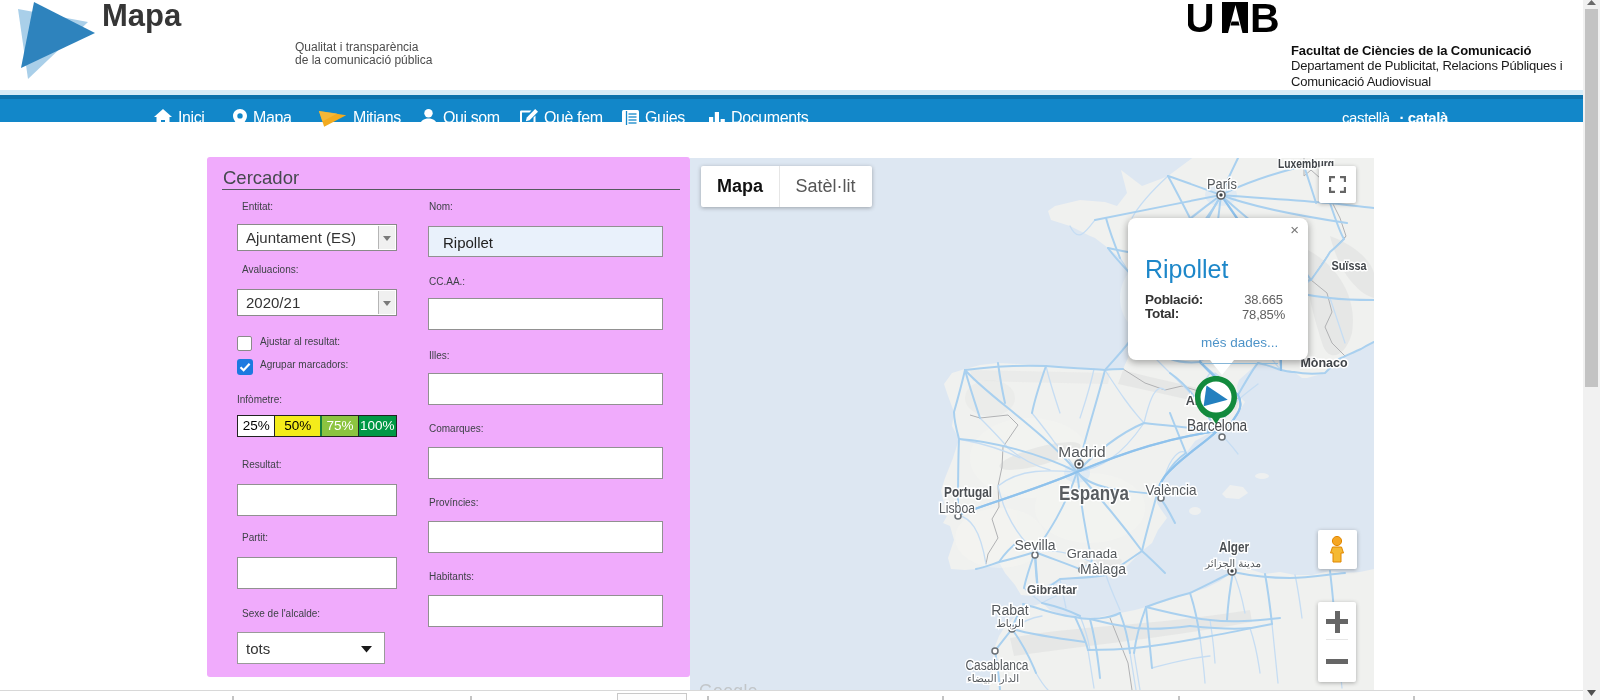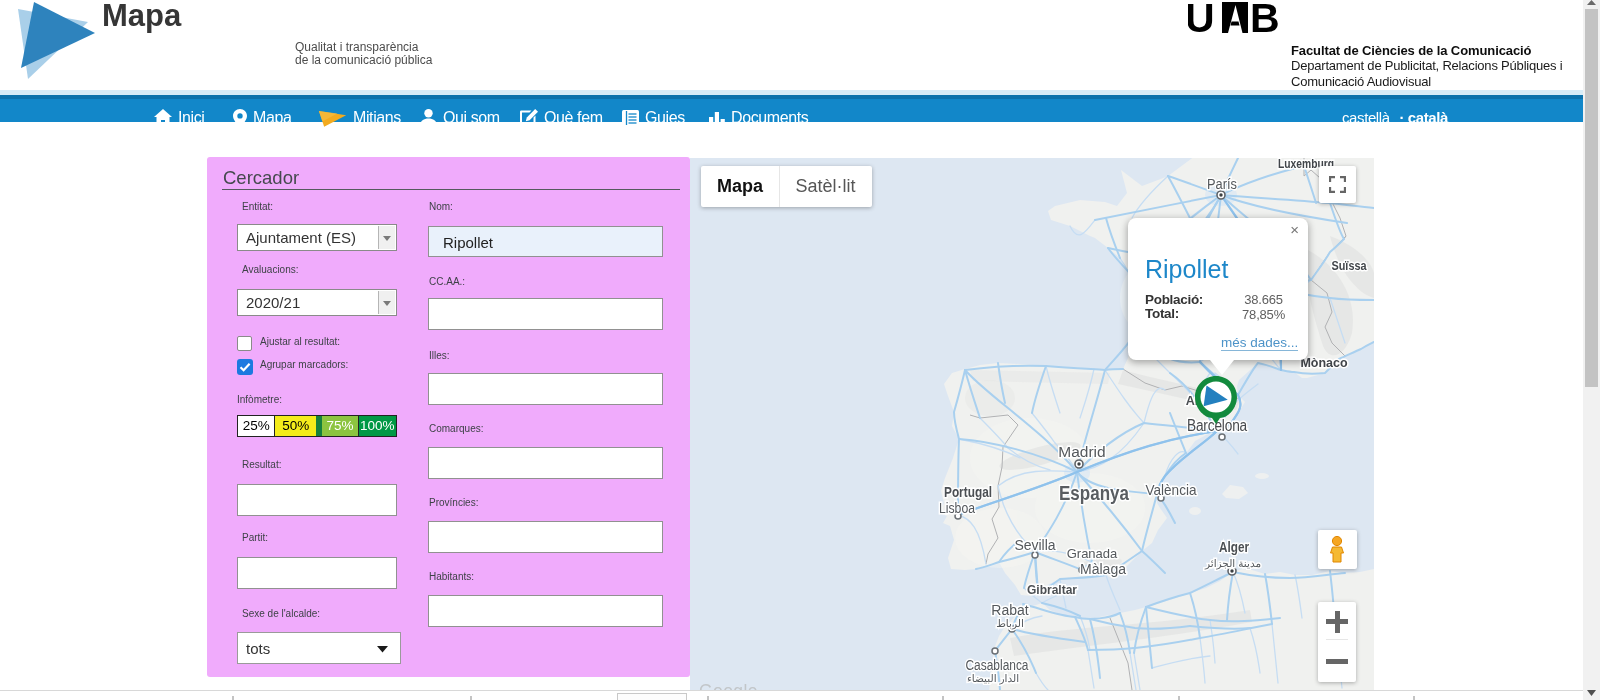--- a/index.html
+++ b/index.html
@@ -126,30 +126,30 @@
   <div class="abs" style="left:30px;top:179px;width:15px;height:15px;background:#fff;border:1px solid #8a8a8a;border-radius:2px"></div>
   <div class="flab" style="left:53px;top:179px">Ajustar al resultat:</div>
   <svg class="abs" style="left:30px;top:202px" width="16" height="16" viewBox="0 0 16 16">
       <rect x="0" y="0" width="16" height="16" rx="3" fill="#1d79e0"></rect>
       <path d="M3.5 8.2 L6.6 11.2 L12.6 4.8" stroke="#fff" stroke-width="2.2" fill="none"></path>
     </svg>
   <div class="flab" style="left:53px;top:202px">Agrupar marcadors:</div>
   <div class="flab" style="left:30px;top:237px">Infòmetre:</div>
   <div class="abs" style="left:30px;top:258px;width:160px;height:22px;border:1px solid #222;display:flex;font-size:13.5px;text-align:center;line-height:20px">
     <div style="width:40px;background:#fff;color:#000;border-right:1px solid #222">25%</div>
-    <div style="width:50px;background:#f4ec1b;color:#000;border-right:6px solid #15803d">50%</div>
+    <div style="width:50px;background:#f4ec1b;color:#000;border-right:2px solid #15803d">50%</div>
     <div style="width:39px;background:#8cc440;color:#fff;border-right:1px solid #222">75%</div>
     <div style="width:40px;background:#009845;color:#fff">100%</div>
   </div>
   <div class="flab" style="left:35px;top:302px">Resultat:</div>
   <div class="finp" style="left:30px;top:327px;width:160px;height:32px"></div>
   <div class="flab" style="left:35px;top:375px">Partit:</div>
   <div class="finp" style="left:30px;top:400px;width:160px;height:32px"></div>
   <div class="flab" style="left:35px;top:451px">Sexe de l'alcalde:</div>
-  <div class="fsel" style="left:30px;top:475px;width:164px;height:32px;border-color:#9a9a9a">
+  <div class="fsel" style="left:30px;top:475px;width:148px;height:32px;border-color:#9a9a9a">
       <span class="val" style="top:7px">tots</span>
     <svg class="abs" style="right:12px;top:13px" width="11" height="7">
         <polygon points="0,0 11,0 5.5,6.5" fill="#1a1a1a"></polygon>
       </svg>
   </div>
 
   <div class="flab" style="left:222px;top:44px">Nom:</div>
   <div class="finp" style="left:221px;top:69px;width:235px;height:31px;background:#e9f1fb">
       <span style="position:absolute;left:14px;top:7px;font-size:15px;color:#222">Ripollet</span>
     </div>
@@ -411,21 +411,21 @@
     <circle cx="26" cy="24" r="15.5" fill="#fff"></circle>
     <polygon points="15,14 15,35 38,25" fill="#2380bf" transform="rotate(8 26 24)"></polygon>
   </svg>
 
   <div id="iw">
     <div class="tail"></div>
     <div class="abs" style="right:9px;top:3px;font-size:15px;color:#777">×</div>
     <div class="abs" style="left:17px;top:37px;font-size:25px;color:#1d87c9">Ripollet</div>
     <div class="abs" style="left:17px;top:75px;font-size:13.5px;letter-spacing:-0.3px;font-weight:bold;color:#333;line-height:14px">Població:<br>Total:</div>
     <div class="abs" style="right:23px;top:75px;font-size:13px;letter-spacing:-0.2px;color:#5f5f5f;text-align:center;line-height:14.5px">38.665<br>78,85%</div>
-    <div class="abs" style="left:93px;top:117px;font-size:13.5px;color:#4d93c8;border-bottom:1px solid #86b6d8;padding-bottom:0px">més dades...</div>
+    <div class="abs" style="left:73px;top:117px;font-size:13.5px;color:#4d93c8;border-bottom:1px solid #86b6d8;padding-bottom:13px">més dades...</div>
   </div>
 </div>
 
 <div class="abs" style="left:699px;top:681px;font-size:17.5px;color:#c2c6c9;letter-spacing:.4px">Google</div>
 <div id="foot">
   <div class="abs" style="left:617px;top:2px;width:70px;height:8px;border:1px solid #c9c9c9;border-bottom:none;background:#fdfdfd"></div>
     <div class="abs" style="left:232px;top:5px;width:2px;height:4px;background:#c4c4c4"></div>
     <div class="abs" style="left:470px;top:5px;width:2px;height:4px;background:#c4c4c4"></div>
     <div class="abs" style="left:707px;top:5px;width:2px;height:4px;background:#c4c4c4"></div>
     <div class="abs" style="left:942px;top:5px;width:2px;height:4px;background:#c4c4c4"></div>

